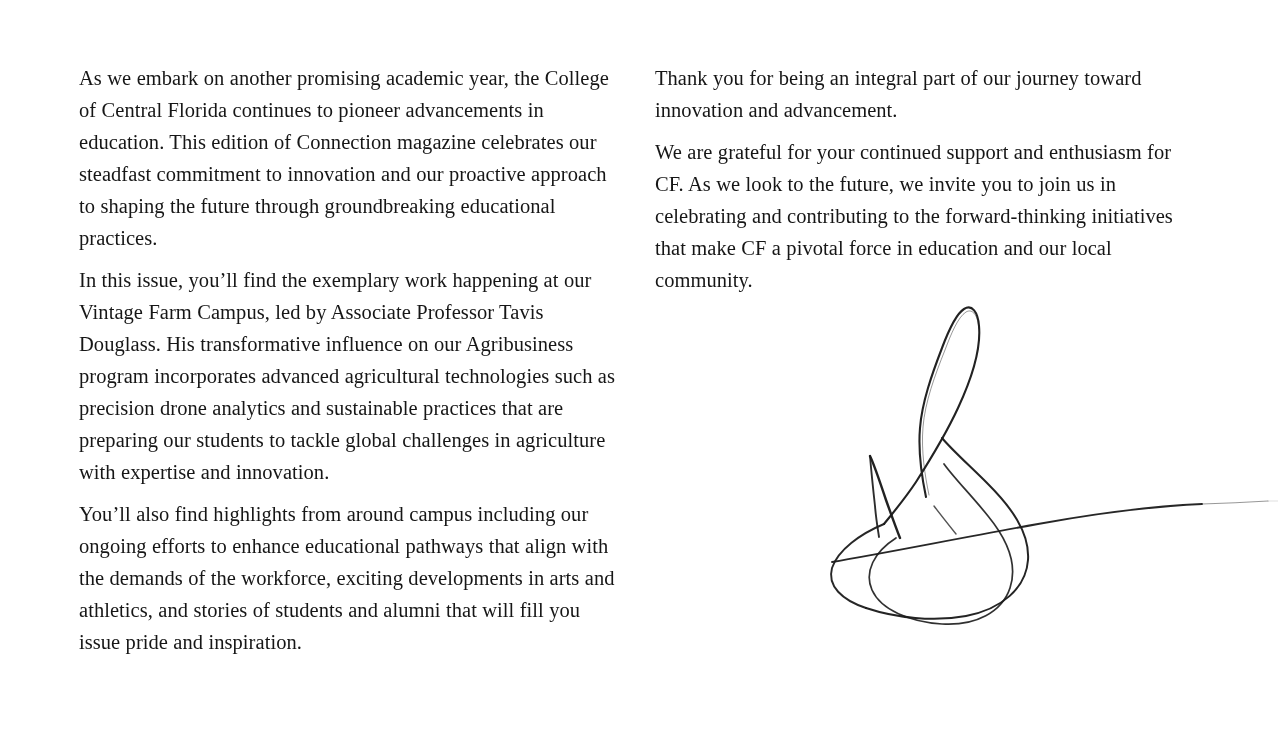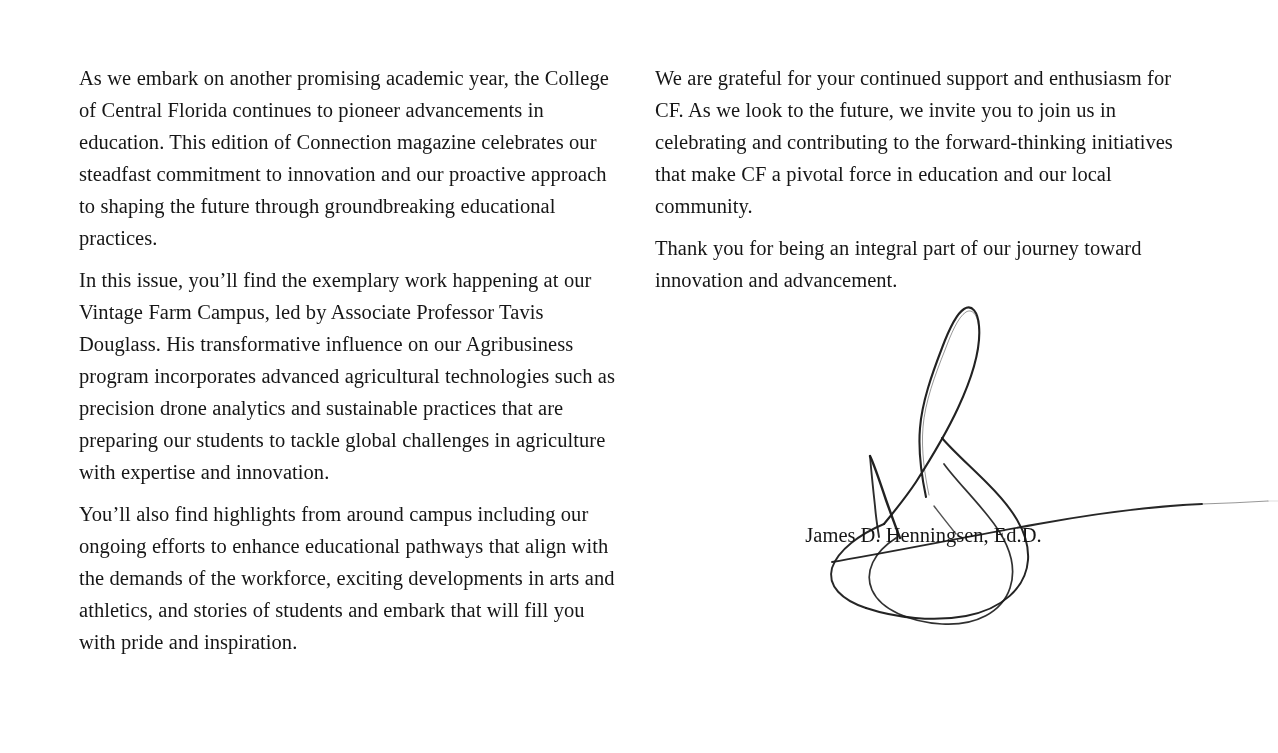--- a/index.html
+++ b/index.html
@@ -81,26 +81,26 @@
   }
 </style>
 </head>
 <body>
 
 <div class="page">
 
   <div class="col col-left">
     <p class="para">As we embark on another promising academic year, the College of Central Florida continues to pioneer advancements in education. This edition of Connection magazine celebrates our steadfast commitment to innovation and our proactive approach to shaping the future through groundbreaking educational practices.</p>
     <p class="para">In this issue, you’ll find the exemplary work happening at our Vintage Farm Campus, led by Associate Professor Tavis Douglass. His transformative influence on our Agribusiness program incorporates advanced agricultural technologies such as precision drone analytics and sustainable practices that are preparing our students to tackle global challenges in agriculture with expertise and innovation.</p>
-    <p class="para">You’ll also find highlights from around campus including our ongoing efforts to enhance educational pathways that align with the demands of the workforce, exciting developments in arts and athletics, and stories of students and embark that will fill you with pride and inspiration.</p>
+    <p class="para">You’ll also find highlights from around campus including our ongoing efforts to enhance educational pathways that align with the demands of the workforce, exciting developments in arts and athletics, and stories of students and alumni that will fill you issue pride and inspiration.</p>
   </div>
 
   <div class="col col-right">
+    <p class="para">Thank you for being an integral part of our journey toward innovation and advancement.</p>
     <p class="para">We are grateful for your continued support and enthusiasm for CF. As we look to the future, we invite you to join us in celebrating and contributing to the forward-thinking initiatives that make CF a pivotal force in education and our local community.</p>
-    <p class="para">Thank you for being an integral part of our journey toward innovation and advancement.</p>
   </div>
 
   <div class="sig-block">
 
     <div class="sig-graphic">
       <svg width="460" height="215" viewBox="0 0 460 215" xmlns="http://www.w3.org/2000/svg">
         <g fill="none" stroke="#1b1b1b" stroke-linecap="round" stroke-linejoin="round">
 
           <path d="M 96 205
                    C 92 186, 88 160, 90 136
@@ -147,18 +147,17 @@
                    C 188 272, 176 246, 158 224
                    C 142 204, 124 186, 114 172" stroke-width="1.7" opacity="0.9"></path>
 
           <path d="M 104 214 C 110 222, 118 232, 126 242" stroke-width="1.4" opacity="0.75"></path>
 
         </g>
       </svg>
     </div>
 
     <div class="sig-names">
-      <div class="sig-name">James D. Henningsen, Ed.D.</div>
     </div>
 
   </div>
 
 </div>
 
 </body></html>

